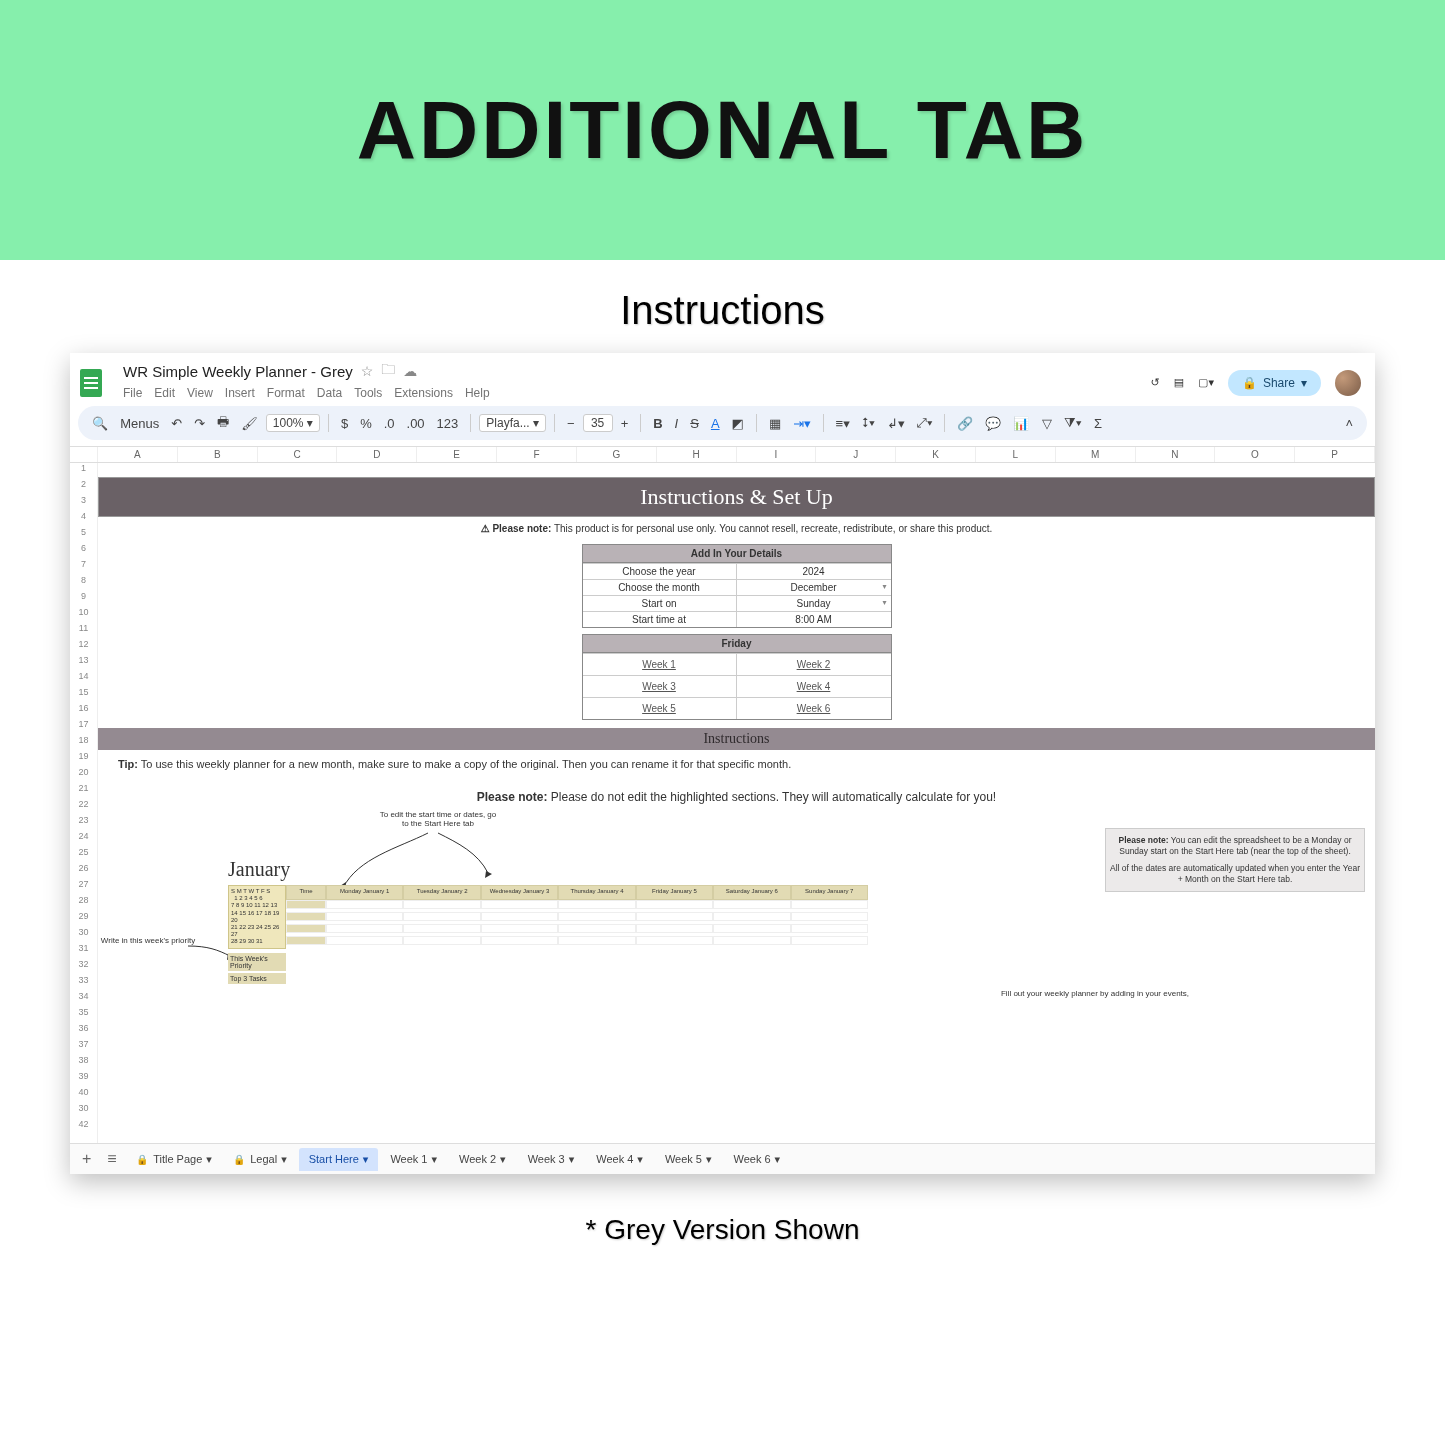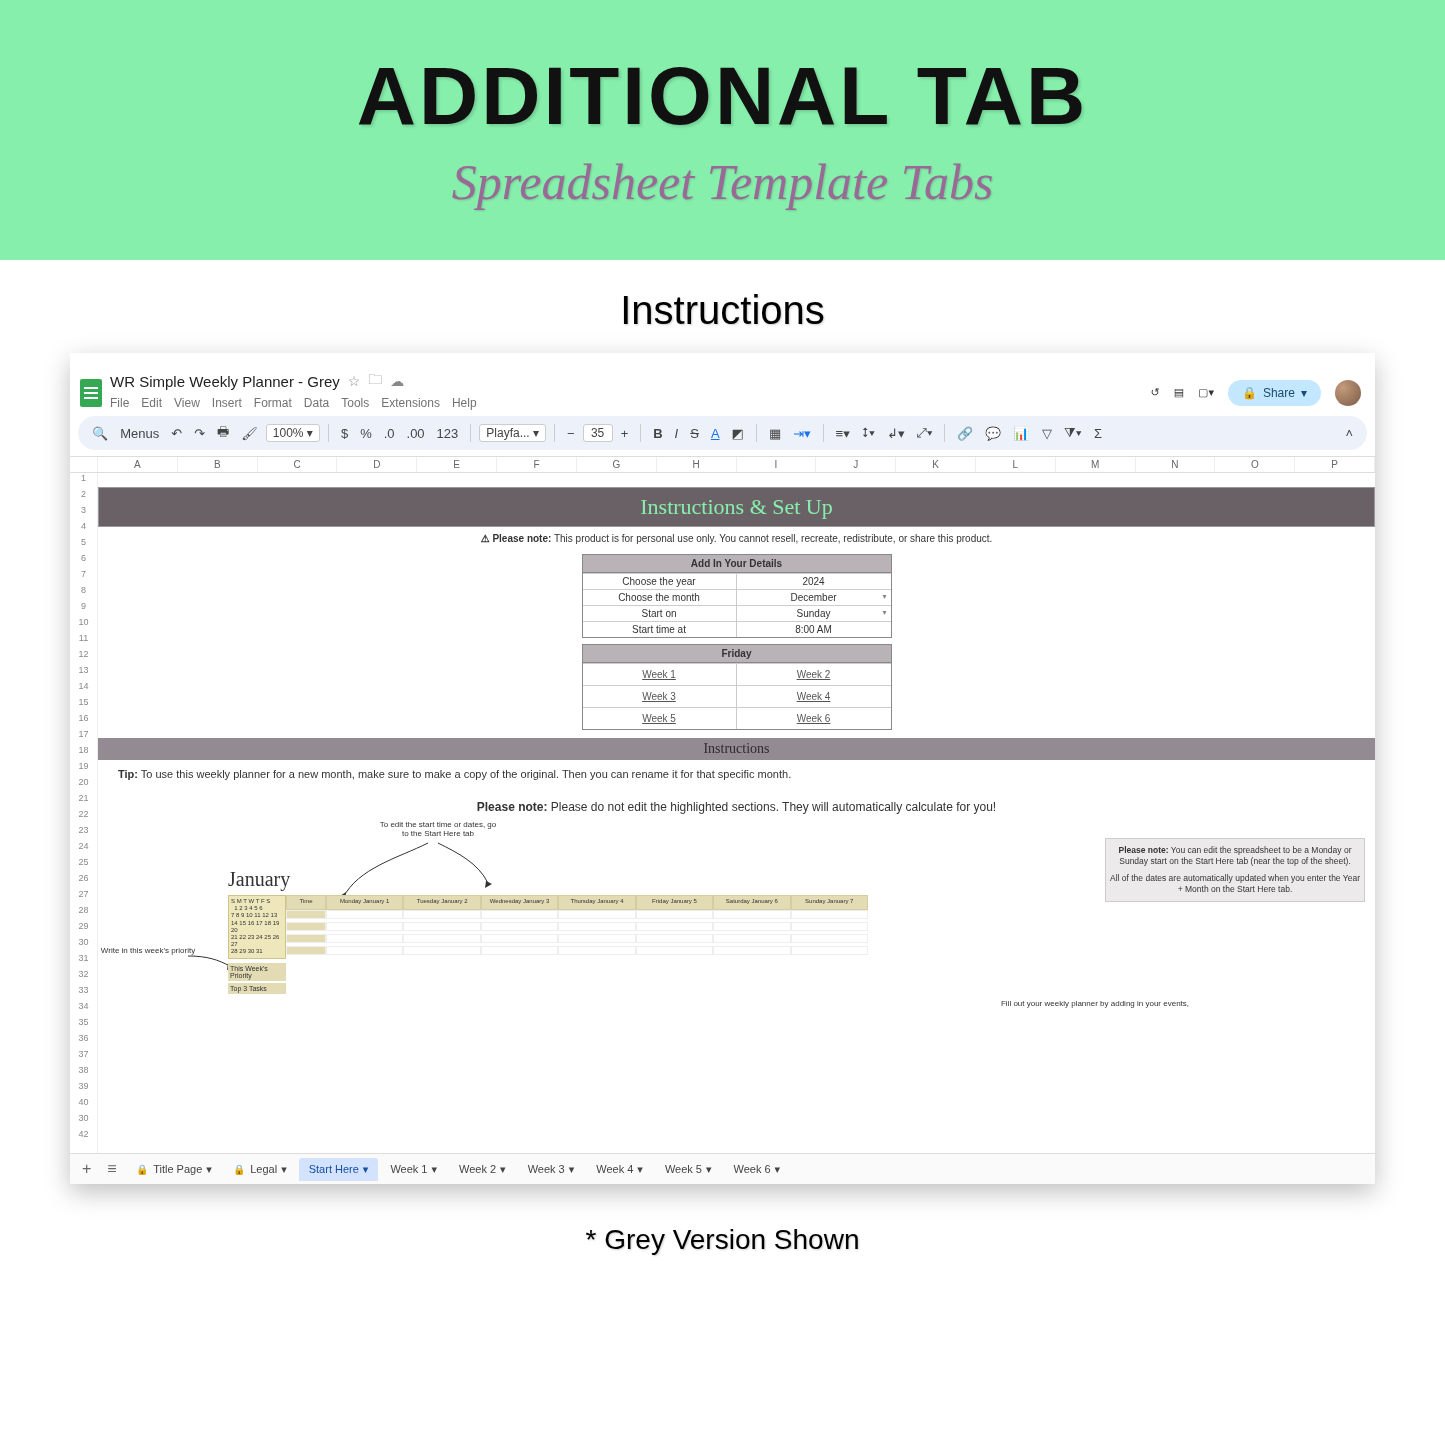--- a/index.html
+++ b/index.html
@@ -45,22 +45,22 @@
     margin: 0 70px;
     box-shadow: 0 8px 24px rgba(0,0,0,0.25);
     background: #fff;
     font-size: 11px;
     color: #333;
   }
   
   .gs-top {
     display: flex;
     align-items: center;
-    padding: 16px 10px 0;
-    gap: 8px;
+    padding: 6px 10px 0;
+    gap: 21px;
   }
   .gs-logo {
     width: 22px; height: 28px;
     background: linear-gradient(135deg,#34a853 0 100%);
     border-radius: 2px;
     position: relative;
   }
   .gs-logo:after {
     content: '';
     position: absolute;
@@ -135,21 +135,21 @@
     position: relative;
     padding: 2px 0;
   }
   .banner {
     background: #6a6166;
     height: 40px;
     margin: 12px 0 6px;
     display: flex; align-items: center; justify-content: center;
     border: 1px solid #999;
   }
-  .banner-text { font-family: Georgia, serif; font-size: 22px; color: #86efac; }
+  .banner-text { font-family: Georgia, serif; font-size: 22px; color: #ffffff; }
   .subbanner {
     background: #948a91;
     height: 22px;
     margin: 8px 0 4px;
     display: flex; align-items: center; justify-content: center;
   }
   .subbanner-text { font-family: Georgia, serif; font-size: 14px; color: #2f2a2d; }
   .note-line { text-align: center; font-size: 10px; color: #333; }
   
   .dtable {
@@ -241,21 +241,20 @@
     font-size: 28px;
     margin-top: 40px;
     text-shadow: 1px 1px 2px rgba(0,0,0,0.2);
   }
 </style>
 </head>
 <body>
 
 <div class="hero">
   <div class="hero-title">ADDITIONAL TAB</div>
-  <div class="hero-sub">Spreadsheet Template Tabs</div>
 </div>
 
 <div class="section-label">Instructions</div>
 
 <div class="sheet-wrap">
 
   <div class="gs-top">
     <div class="gs-logo"></div>
     <div style="flex:1">
       <div class="title-row">

